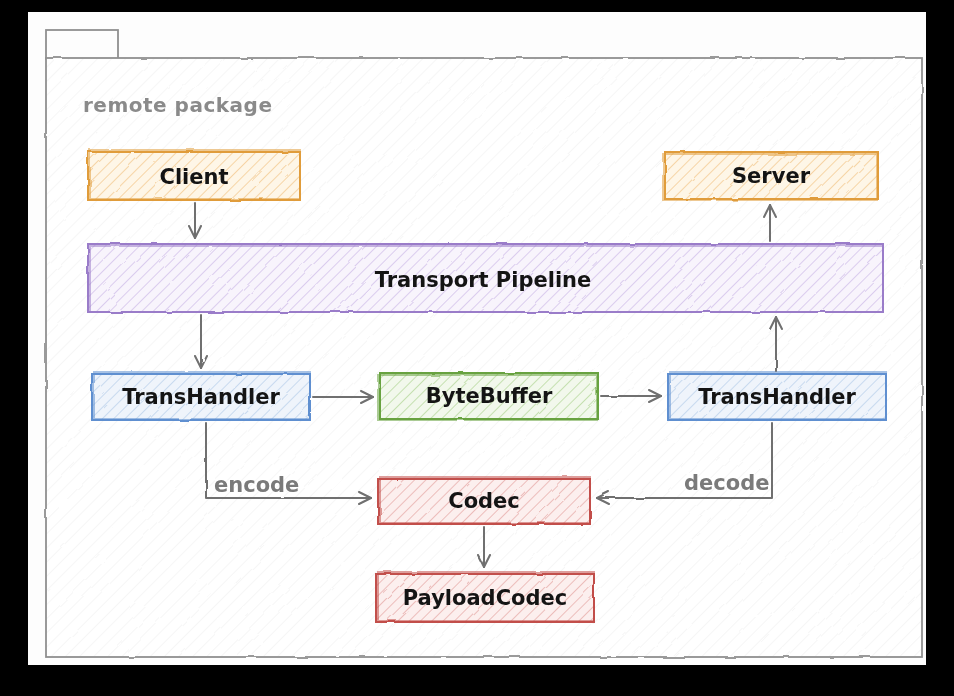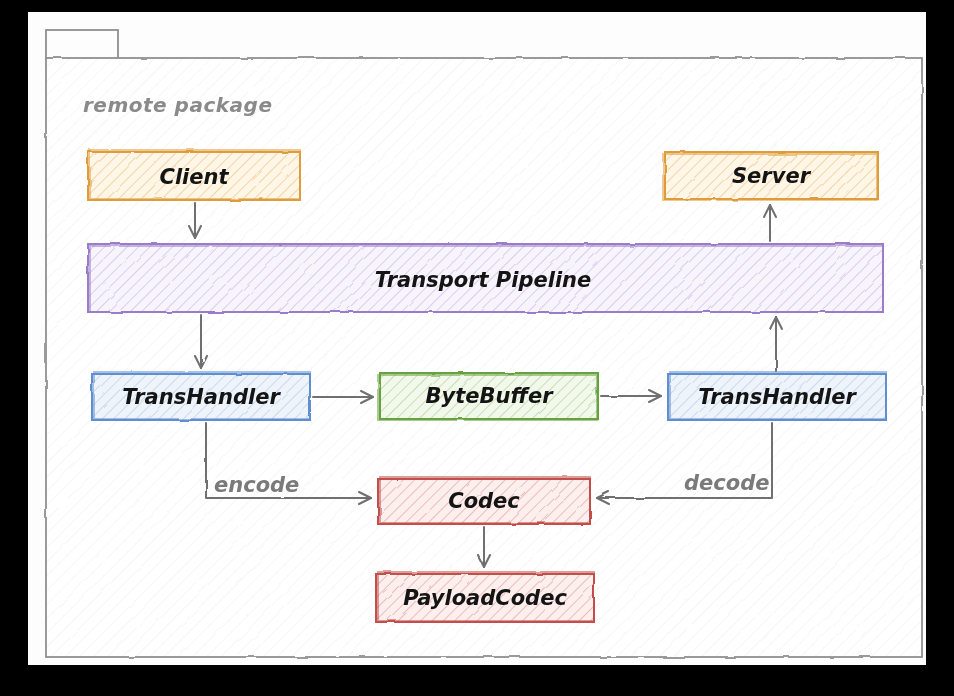--- a/index.html
+++ b/index.html
@@ -4,21 +4,21 @@
 <style>
   html, body {
     margin: 0;
     padding: 0;
     width: 954px;
     height: 696px;
     background: #000000;
     overflow: hidden;
     font-family: "DejaVu Sans", sans-serif;
   }
-  #stage { position: relative; width: 954px; height: 696px; font-style: italic; }
+  #stage { position: relative; width: 954px; height: 696px; }
   svg { display: block; }
 
   .pkg-stroke      { stroke: #909090; stroke-width: 1.8; }
   .b-orange        { stroke: #e09c3a; stroke-width: 2; fill: none; }
   .b-purple        { stroke: #9a7bc9; stroke-width: 2; fill: none; }
   .b-blue          { stroke: #5e8fd0; stroke-width: 2; fill: none; }
   .b-green         { stroke: #67a23f; stroke-width: 2; fill: none; }
   .b-red           { stroke: #c24f4b; stroke-width: 2; fill: none; }
   .dup             { opacity: 0.55; }
 

